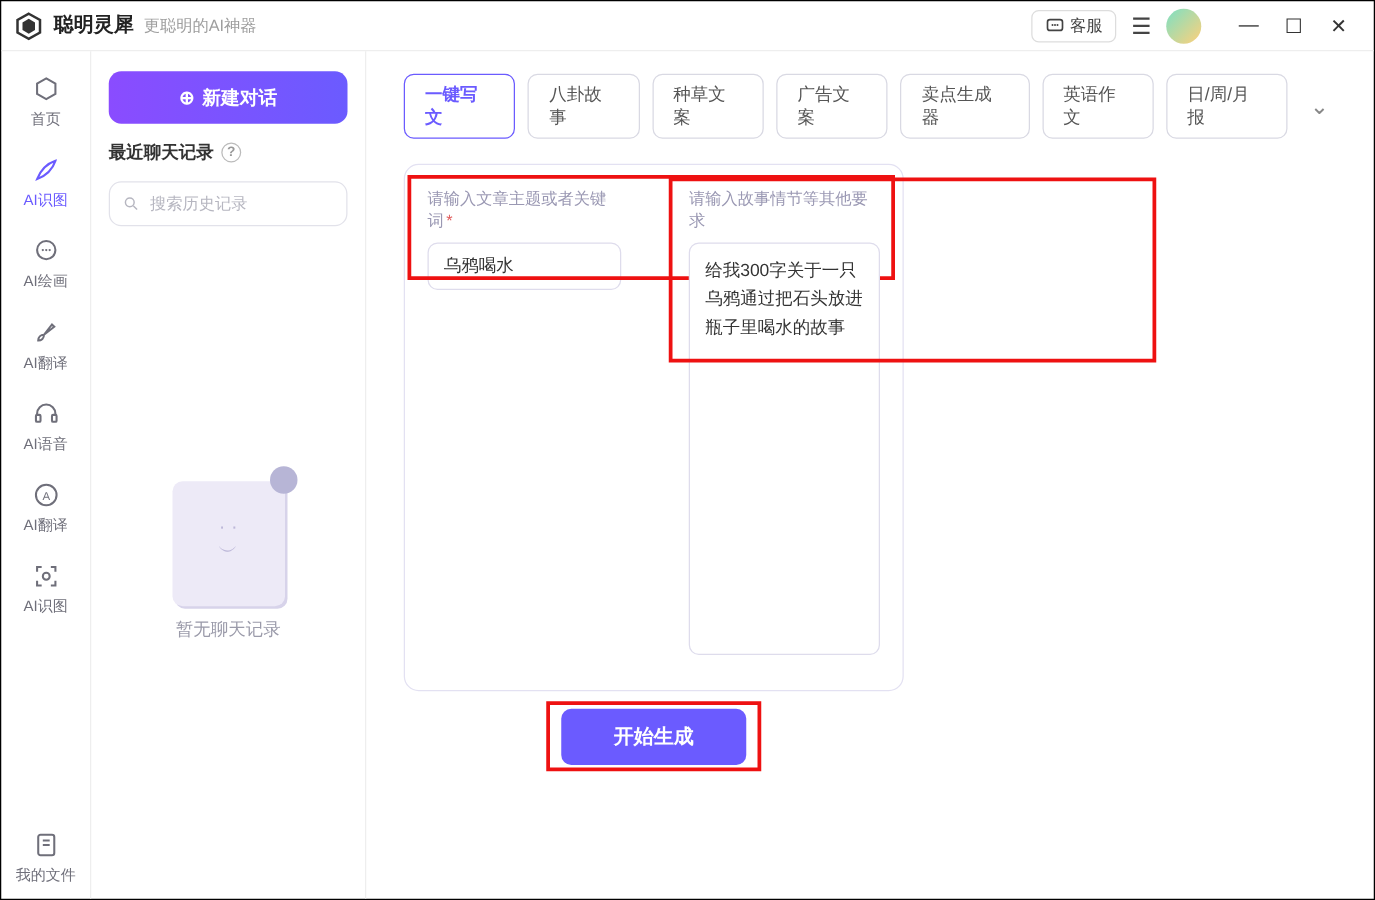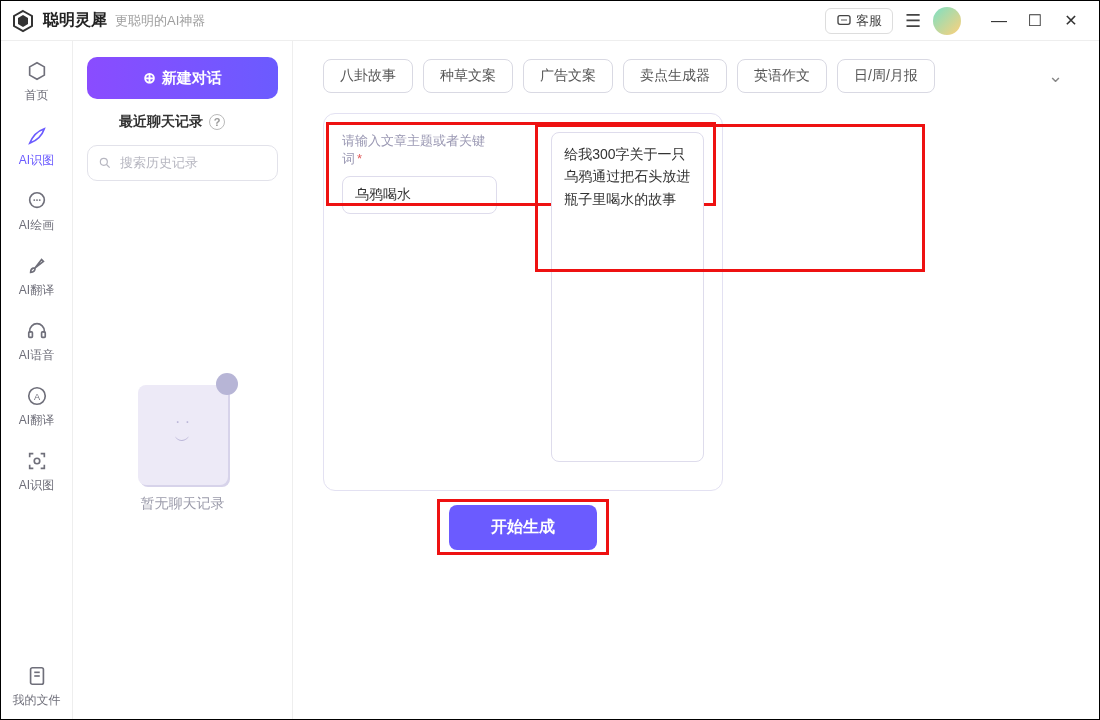--- a/index.html
+++ b/index.html
@@ -18,21 +18,21 @@
   .body{display:flex;height:calc(100% - 40px);}
   
   .sidebar{width:72px;border-right:1px solid #eee;display:flex;flex-direction:column;align-items:center;padding-top:8px;}
   .s-item{width:100%;display:flex;flex-direction:column;align-items:center;padding:10px 0;cursor:pointer;color:#6f6f7a;font-size:12px;gap:4px;}
   .s-item.active{color:#6b5bff;}
   .s-item .ic{width:24px;height:24px;display:flex;align-items:center;justify-content:center;}
   .sidebar .spacer{flex:1;}
   
   .col2{width:220px;border-right:1px solid #eee;padding:16px 14px;display:flex;flex-direction:column;gap:14px;}
   .newchat{background:linear-gradient(90deg,#8a4cff,#6b5bff);color:#fff;border:none;border-radius:10px;height:42px;display:flex;align-items:center;justify-content:center;gap:6px;font-size:15px;font-weight:600;cursor:pointer;}
-  .histitle{display:flex;align-items:center;gap:6px;font-size:14px;color:#333;font-weight:600;margin-left:32px;}
+  .histitle{display:flex;align-items:center;gap:6px;font-size:14px;color:#333;font-weight:600;}
   .histitle .q{width:16px;height:16px;border:1.2px solid #bbb;border-radius:50%;font-size:11px;display:flex;align-items:center;justify-content:center;color:#999;}
   .search{display:flex;align-items:center;gap:8px;border:1px solid #e2e2ea;border-radius:10px;padding:8px 10px;color:#b6b6c0;font-size:13px;}
   .empty{flex:1;display:flex;flex-direction:column;align-items:center;justify-content:center;color:#9b9baa;font-size:14px;gap:10px;}
   .empty .pad{width:90px;height:100px;background:#edeaf7;border-radius:8px;position:relative;box-shadow:2px 2px 0 #d7d3ea;}
   .empty .pad::before{content:"";position:absolute;top:-12px;right:-10px;width:22px;height:22px;border-radius:50%;background:#b7b5d6;}
   .empty .face{position:absolute;top:28px;left:20px;right:20px;text-align:center;color:#bdb8d9;font-size:16px;}
   
   .main{flex:1;display:flex;flex-direction:column;padding:18px 28px 20px 16px;}
   .tabs{display:flex;align-items:center;gap:10px;margin-bottom:20px;margin-left:14px;}
   .tab{border:1px solid #d9d9e3;border-radius:8px;padding:7px 16px;font-size:14px;color:#555;cursor:pointer;background:#fff;}
@@ -180,20 +180,21 @@
     <div class="empty">
       <div class="pad">
           <div class="face">· ·<br>︶</div>
         </div>
       <span>暂无聊天记录</span>
     </div>
   </div>
 
   <div class="main">
     <div class="tabs">
+      <div class="tab active">一键写文</div>
       <div class="tab">八卦故事</div>
       <div class="tab">种草文案</div>
       <div class="tab">广告文案</div>
       <div class="tab">卖点生成器</div>
       <div class="tab">英语作文</div>
       <div class="tab">日/周/月报</div>
       <div class="expand">
         <span>⌄</span>
       </div>
     </div>
@@ -202,20 +203,21 @@
       <div class="field">
         <div class="hl" style="top:-10px;left:2px;width:390px;height:84px;"></div>
         <div class="label">
           <span>请输入文章主题或者关键词</span><span class="req">*</span>
         </div>
         <input class="tinput" value="乌鸦喝水" style="">
       </div>
 
       <div class="field">
         <div class="hl" style="top:-8px;left:2px;width:390px;height:148px;"></div>
+        <div class="label">请输入故事情节等其他要求</div>
         <textarea class="tarea" style="">给我300字关于一只乌鸦通过把石头放进瓶子里喝水的故事</textarea>
       </div>
     </div>
 
     <div class="btnwrap">
       <div class="hl" style="top:-6px;left:114px;width:172px;height:56px;"></div>
       <button class="gen">开始生成</button>
     </div>
   </div>
 </div>

